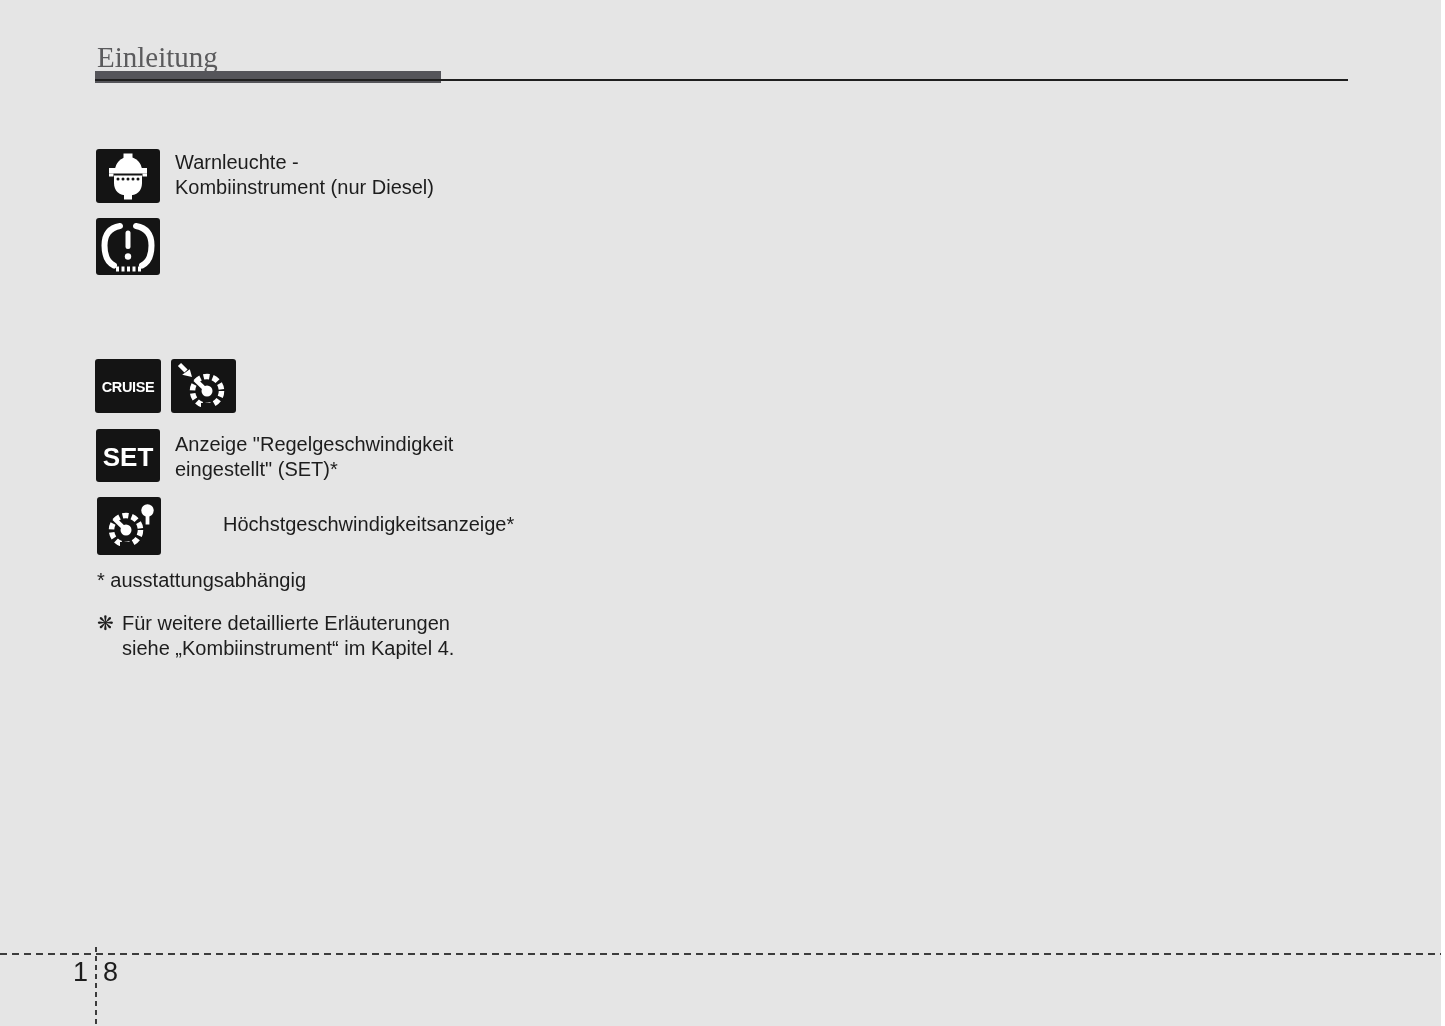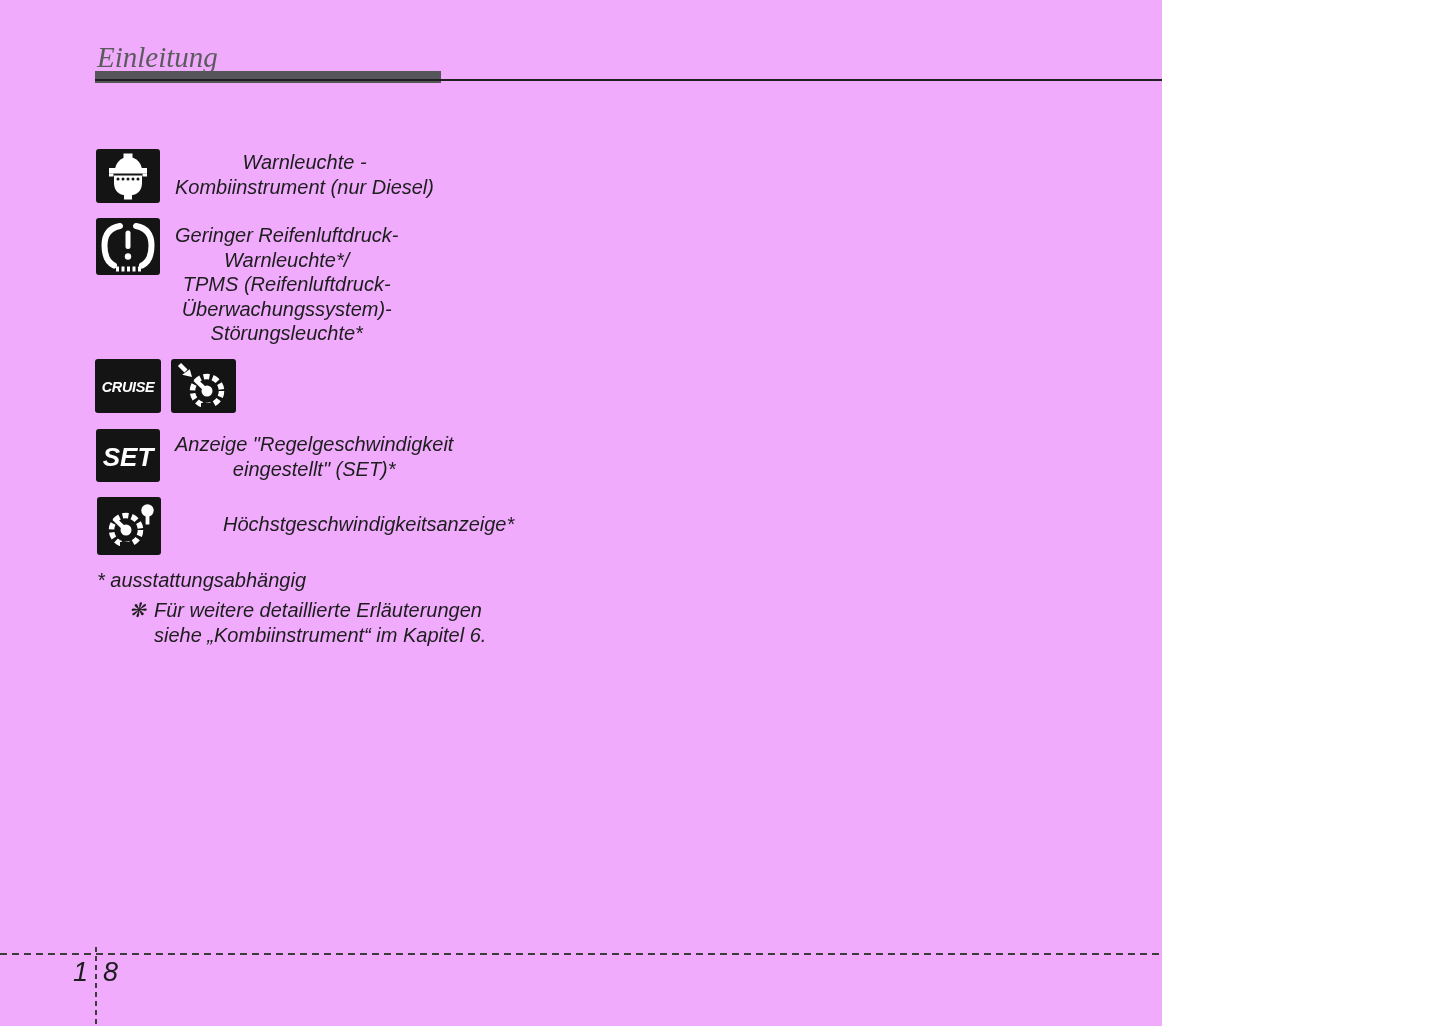--- a/index.html
+++ b/index.html
@@ -1,28 +1,28 @@
 <!DOCTYPE html>
 <html><head>
 <meta charset="utf-8">
 <style>
   * { margin:0; padding:0; box-sizing:border-box; }
   html,body { background:#ffffff; }
   .page {
-    position:relative; width:1162px; height:1026px; background:#f0abfc;
-    font-family:"Liberation Sans", sans-serif; color:#1d1d1d; overflow:hidden;font-style:italic;
+    position:relative; width:1441px; height:1026px; background:#e5e5e5;
+    font-family:"Liberation Sans", sans-serif; color:#1d1d1d; overflow:hidden;
   }
   .abs { position:absolute; }
   .title {
     font-family:"Liberation Serif", serif; font-size:29px; line-height:30px;
     color:#5b5b5d; font-weight:400;
   }
   .rule-thick { background:#55555a; }
   .rule-thin  { background:#1f1f1f; }
-  .label { font-size:20px; line-height:24.5px; color:#1d1d1d; white-space:nowrap;text-align:center; }
+  .label { font-size:20px; line-height:24.5px; color:#1d1d1d; white-space:nowrap; }
   .red { color:#c2232a; }
   .fn { font-size:20px; line-height:24.5px; color:#1d1d1d; white-space:nowrap; }
   .fn-marker { display:inline-block; width:25px; }
   .fn-indent { padding-left:25px; }
   .footer-num { font-size:27px; line-height:27px; color:#1d1d1d; }
   .hdash { height:2px; background:repeating-linear-gradient(90deg,#3c3c3c 0 7px,transparent 7px 12px); }
   .vdash { width:2px;  background:repeating-linear-gradient(180deg,#3c3c3c 0 5px,transparent 5px 9px); }
   svg text { font-family:"Liberation Sans", sans-serif; }
 </style>
 </head>
@@ -59,27 +59,20 @@
     <path d="M24 8 C12.5 10 8.5 18 8.5 27.5 C8.5 38 12 44.5 18 47.5" stroke="#fff" stroke-width="6" fill="none" stroke-linecap="round"></path>
     <path d="M40 8 C51.5 10 55.5 18 55.5 27.5 C55.5 38 52 44.5 46 47.5" stroke="#fff" stroke-width="6" fill="none" stroke-linecap="round"></path>
     <rect x="20" y="48.5" width="3" height="5" fill="#fff"></rect>
     <rect x="25.5" y="48.5" width="3" height="5" fill="#fff"></rect>
     <rect x="31" y="48.5" width="3" height="5" fill="#fff"></rect>
     <rect x="36.5" y="48.5" width="3" height="5" fill="#fff"></rect>
     <rect x="42" y="48.5" width="3" height="5" fill="#fff"></rect>
     <rect x="29.5" y="12.5" width="5" height="18.5" rx="2.5" fill="#fff"></rect>
     <circle cx="32" cy="38.5" r="3.2" fill="#fff"></circle>
   </svg>
-  <div class="abs label" style="left:175px; top:223px;">
-    <div>Geringer Reifenluftdruck-</div>
-    <div>Warnleuchte*/</div>
-    <div>TPMS (Reifenluftdruck-</div>
-    <div>Überwachungssystem)-</div>
-    <div>Störungsleuchte*</div>
-  </div>
 
   <svg class="abs" style="left:95px; top:359px;" width="66" height="54" viewBox="0 0 66 54">
     <rect width="66" height="54" rx="3" fill="#141414"></rect>
     <text x="33" y="32.5" text-anchor="middle" font-size="14.5" font-weight="bold" letter-spacing="-0.4" fill="#fff">CRUISE</text>
   </svg>
   <svg class="abs" style="left:171px; top:359px;" width="65" height="54" viewBox="0 0 65 54">
     <rect width="65" height="54" rx="3" fill="#141414"></rect>
     <circle cx="36" cy="32" r="14.5" fill="none" stroke="#fff" stroke-width="5.5" stroke-dasharray="6 3.2"></circle>
     <rect x="30" y="44" width="12" height="9" fill="#141414"></rect>
     <line x1="36" y1="32" x2="24" y2="20.5" stroke="#fff" stroke-width="4.5"></line>
@@ -104,23 +97,23 @@
     <line x1="29" y1="33" x2="17" y2="21.5" stroke="#fff" stroke-width="4.5"></line>
     <circle cx="29" cy="33" r="5.5" fill="#fff"></circle>
     <circle cx="50.5" cy="13.5" r="6.2" fill="#fff"></circle>
     <rect x="48.6" y="19" width="3.8" height="8.5" fill="#fff"></rect>
   </svg>
   <div class="abs label" style="left:175px; top:512px;margin-left:48px;">
     <div>Höchstgeschwindigkeitsanzeige*</div>
   </div>
 
   <div class="abs fn" style="left:97px; top:568px;text-align:center;">* ausstattungsabhängig</div>
-  <div class="abs fn" style="left:97px; top:598px;margin-left:32px;">
+  <div class="abs fn" style="left:97px; top:611px;">
     <div><span class="fn-marker">❋</span><span>Für weitere detaillierte Erläuterungen</span></div>
-    <div class="fn-indent">siehe „Kombiinstrument“ im Kapitel 6.</div>
+    <div class="fn-indent">siehe „Kombiinstrument“ im Kapitel 4.</div>
   </div>
 
   <div class="abs hdash" style="left:0px; top:953px; width:1445px;"></div>
   <div class="abs vdash" style="left:95px; top:947px; height:79px;"></div>
   <div class="abs footer-num" style="left:62px; top:959px; width:26px; text-align:right;">1</div>
   <div class="abs footer-num" style="left:103px; top:959px;">8</div>
 
 </div>
 
 </body></html>

